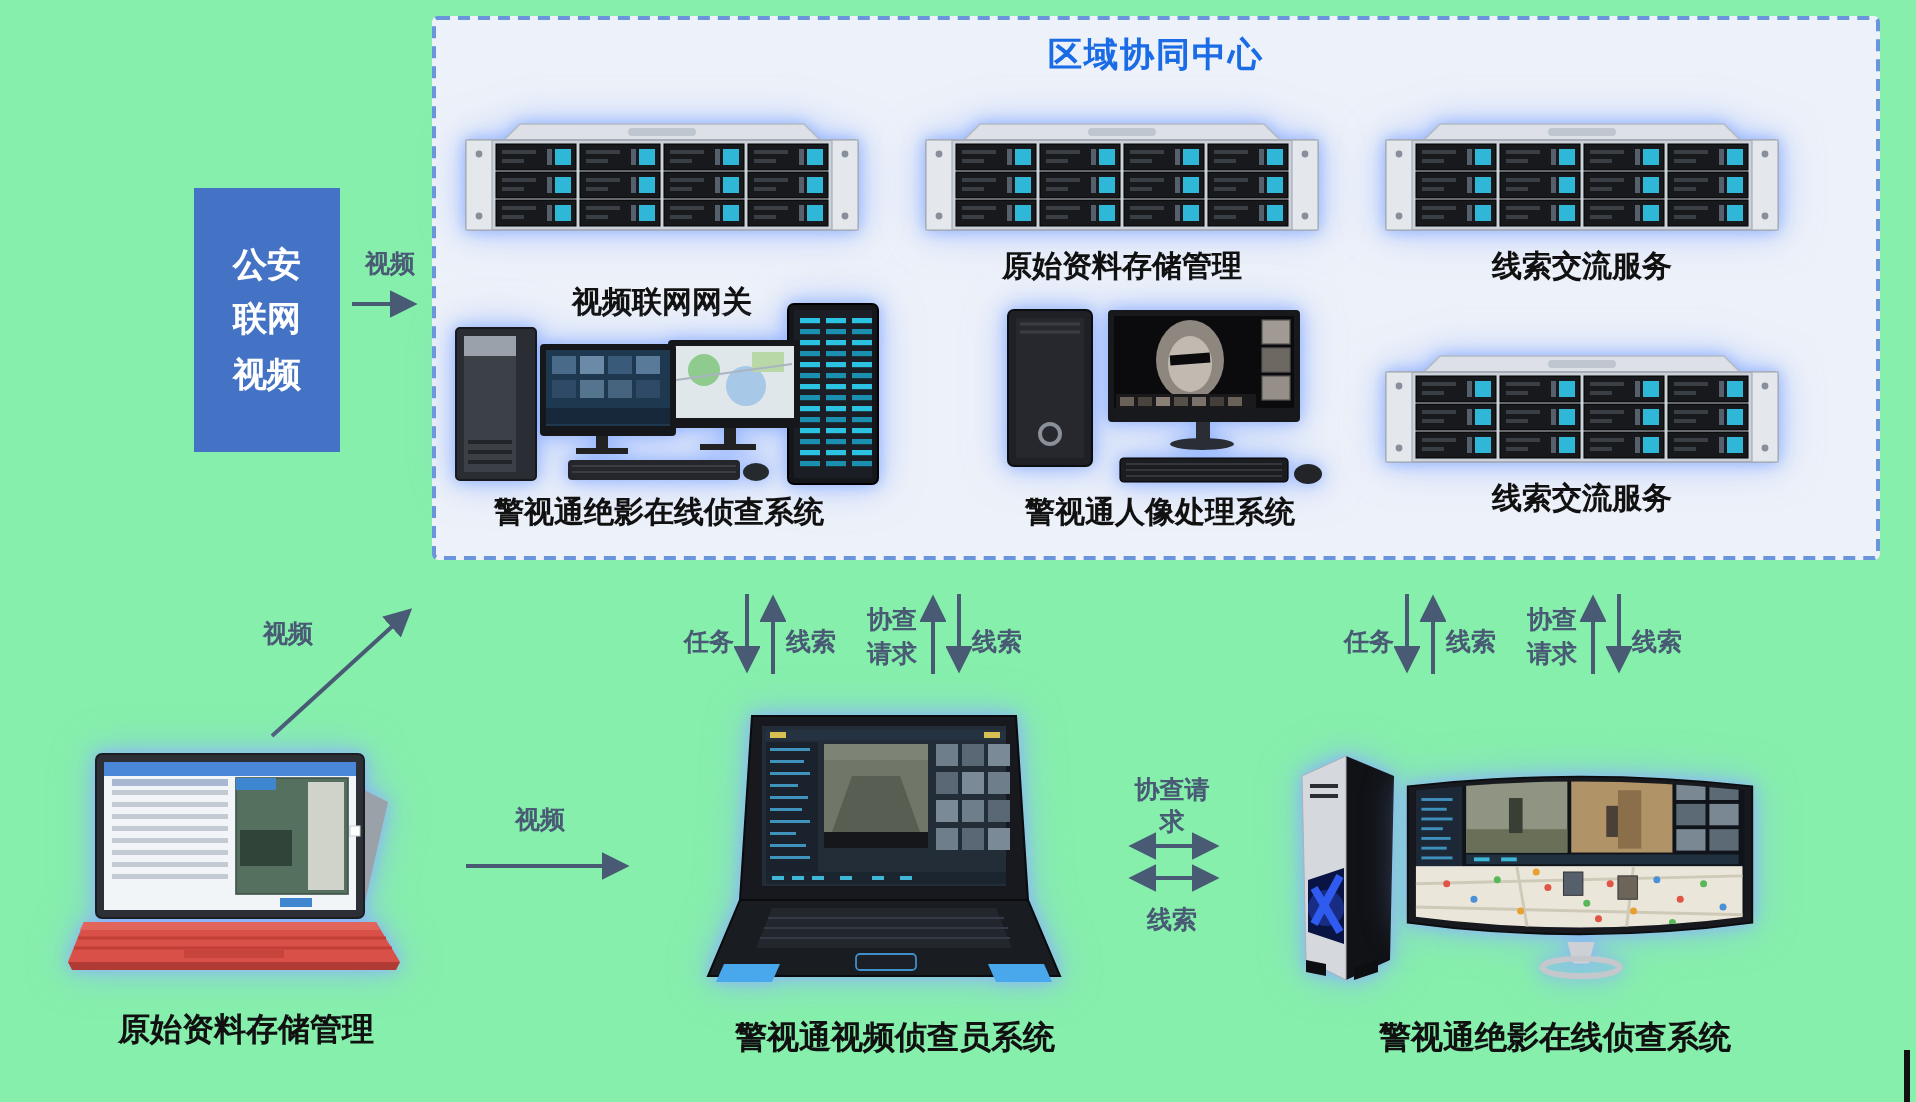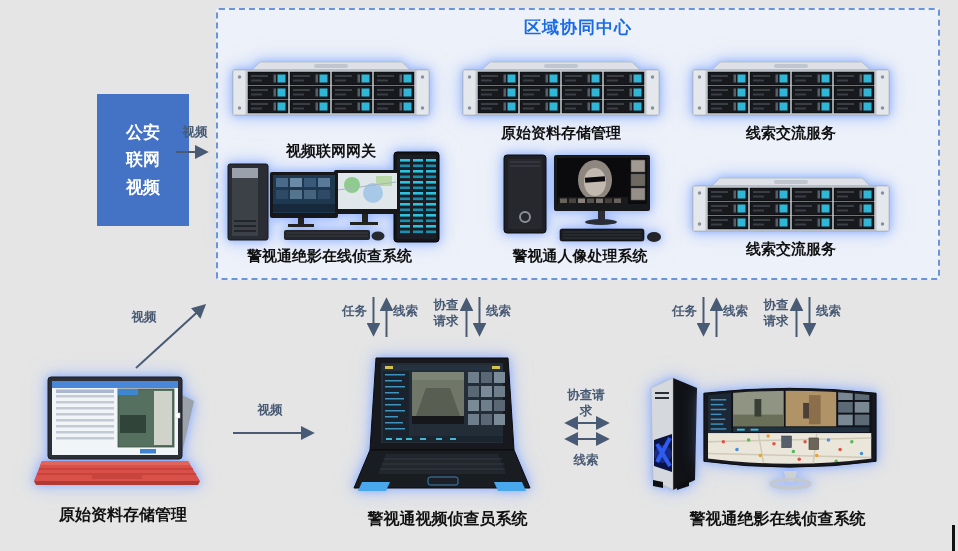--- a/index.html
+++ b/index.html
@@ -1,17 +1,17 @@
 <!DOCTYPE html>
 <html><head>
 <meta charset="utf-8">
 <style>
   html,body { margin:0; padding:0; background:#fff; }
   .canvas {
-    position:relative; width:958px; height:551px; background:#e5e5e5;
+    position:relative; width:958px; height:551px; background:#86efac;
     font-family:"Liberation Sans", sans-serif; overflow:hidden;
   }
   .abs { position:absolute; }
 
   .region-box {
     border:2px dashed #6a95dd; background:#edf1f9; border-radius:3px;
     box-sizing:border-box;
   }
   .region-title {
     color:#1a6be6; font-weight:bold; font-size:17px; text-align:center;
@@ -27,21 +27,21 @@
   }
   .dev-label {
     font-weight:bold; font-size:15px; color:#111111; text-align:center;
     white-space:nowrap;
   }
   .dev-label.big { font-size:16px; }
   .edge-label {
     font-weight:bold; font-size:12.5px; color:#485a74; text-align:center;
   }
   .two-line { width:28px; line-height:1.3; display:inline-block; }
-  .vgroup { display:flex; align-items:flex-start; }
+  .vgroup { display:flex; align-items:center; }
   .vgroup .edge-label { margin-top:9px; }
   .vgroup .edge-label.two-line { margin-top:3px; }
   .vgap { width:14px; }
   .dev {
     filter: drop-shadow(0 0 4px rgba(140,175,255,.95))
             drop-shadow(0 0 9px rgba(140,175,255,.55));
   }
   .endbar { background:#111; }
 </style>
 </head>
@@ -321,21 +321,21 @@
         </g>
         <polygon points="86,92 100,92 97,103 89,103" fill="#cdd0d4"></polygon>
         <ellipse cx="93" cy="105" rx="20" ry="4.5" fill="none" stroke="#c4c7cb" stroke-width="3"></ellipse>
       </symbol>
     </defs>
   </svg>
 
   <div class="abs region-box" style="left:216px; top:8px; width:724px; height:272px;"></div>
   <div class="abs region-title" style="left:216px; top:16px; width:724px;">区域协同中心</div>
 
-  <div class="abs source-box" style="left:97px; top:94px; width:92px; height:132px;">
+  <div class="abs source-box" style="left:97px; top:94px; width:73px; height:132px;">
     <span>公安联网视频</span>
   </div>
 
   <div class="abs edge-label" style="left:174px; top:124px; width:42px;">视频</div>
   <svg class="abs" style="left:174px; top:144px;" width="42" height="16" viewBox="0 0 42 16">
     <line x1="2" y1="8" x2="32" y2="8" stroke="#485a74" stroke-width="2" marker-end="url(#arrowhead)"></line>
   </svg>
 
   <svg class="abs dev" style="left:230px; top:60px;" width="202" height="58" viewBox="0 0 202 58">
       <use href="#sym-rack"></use>

